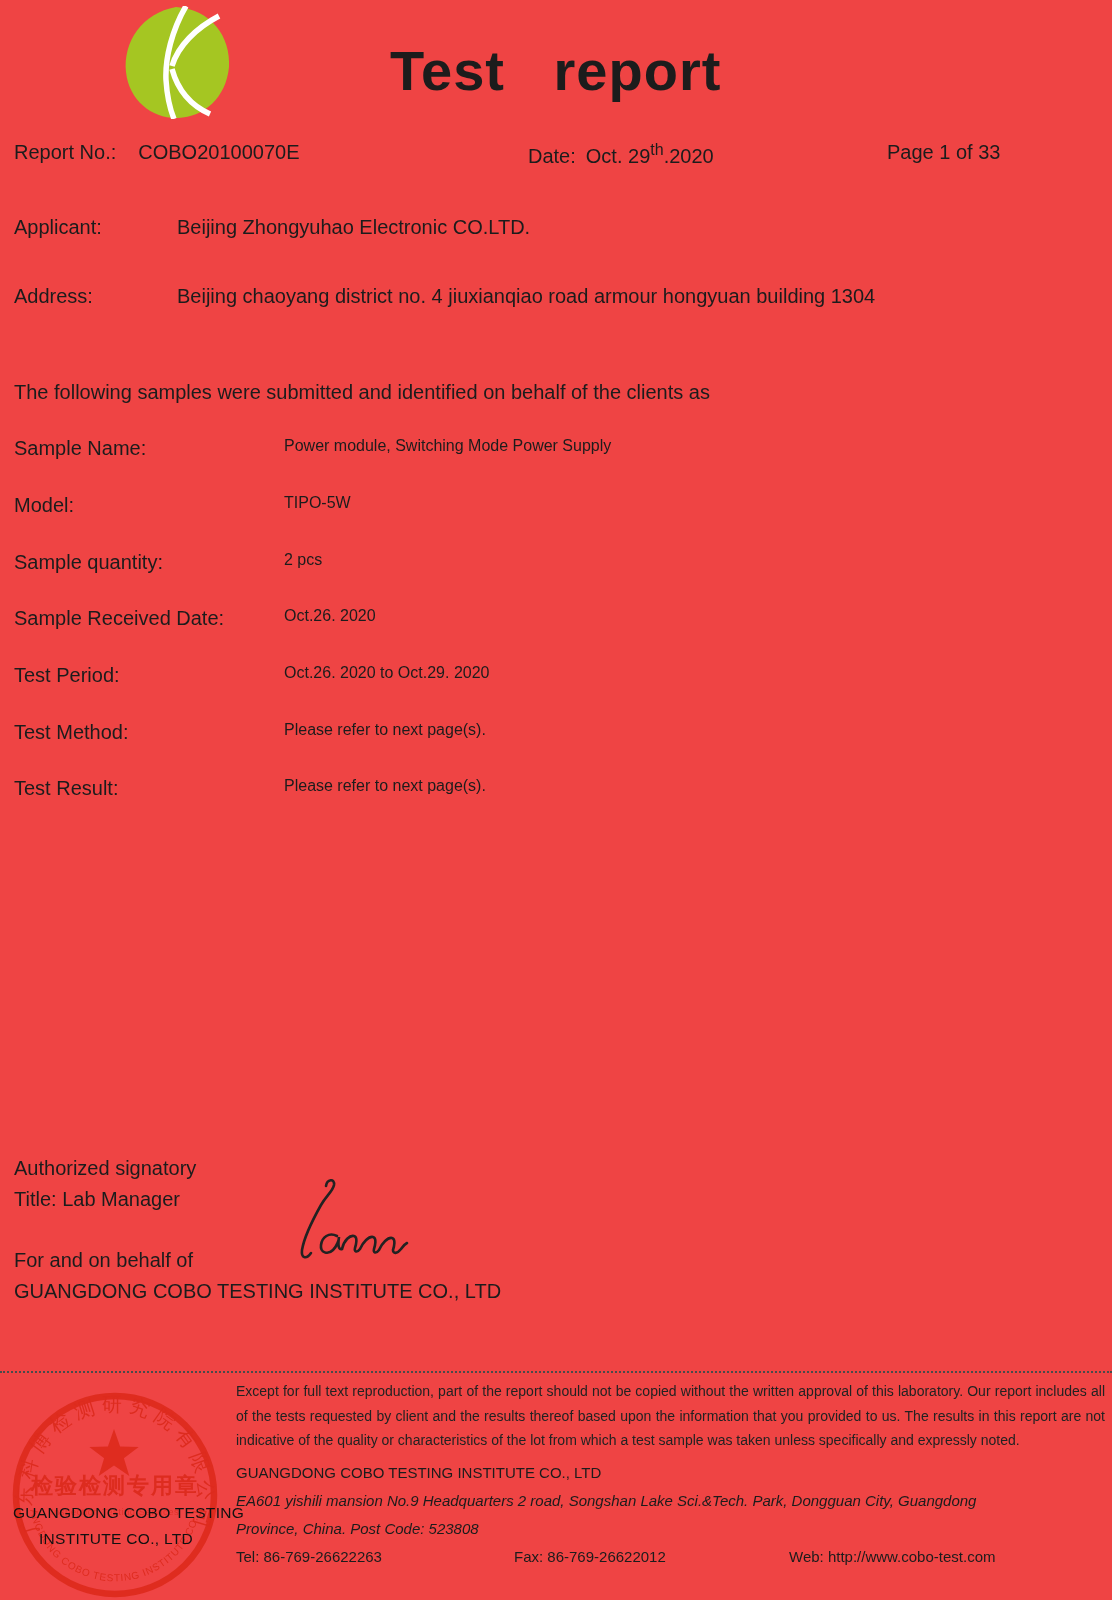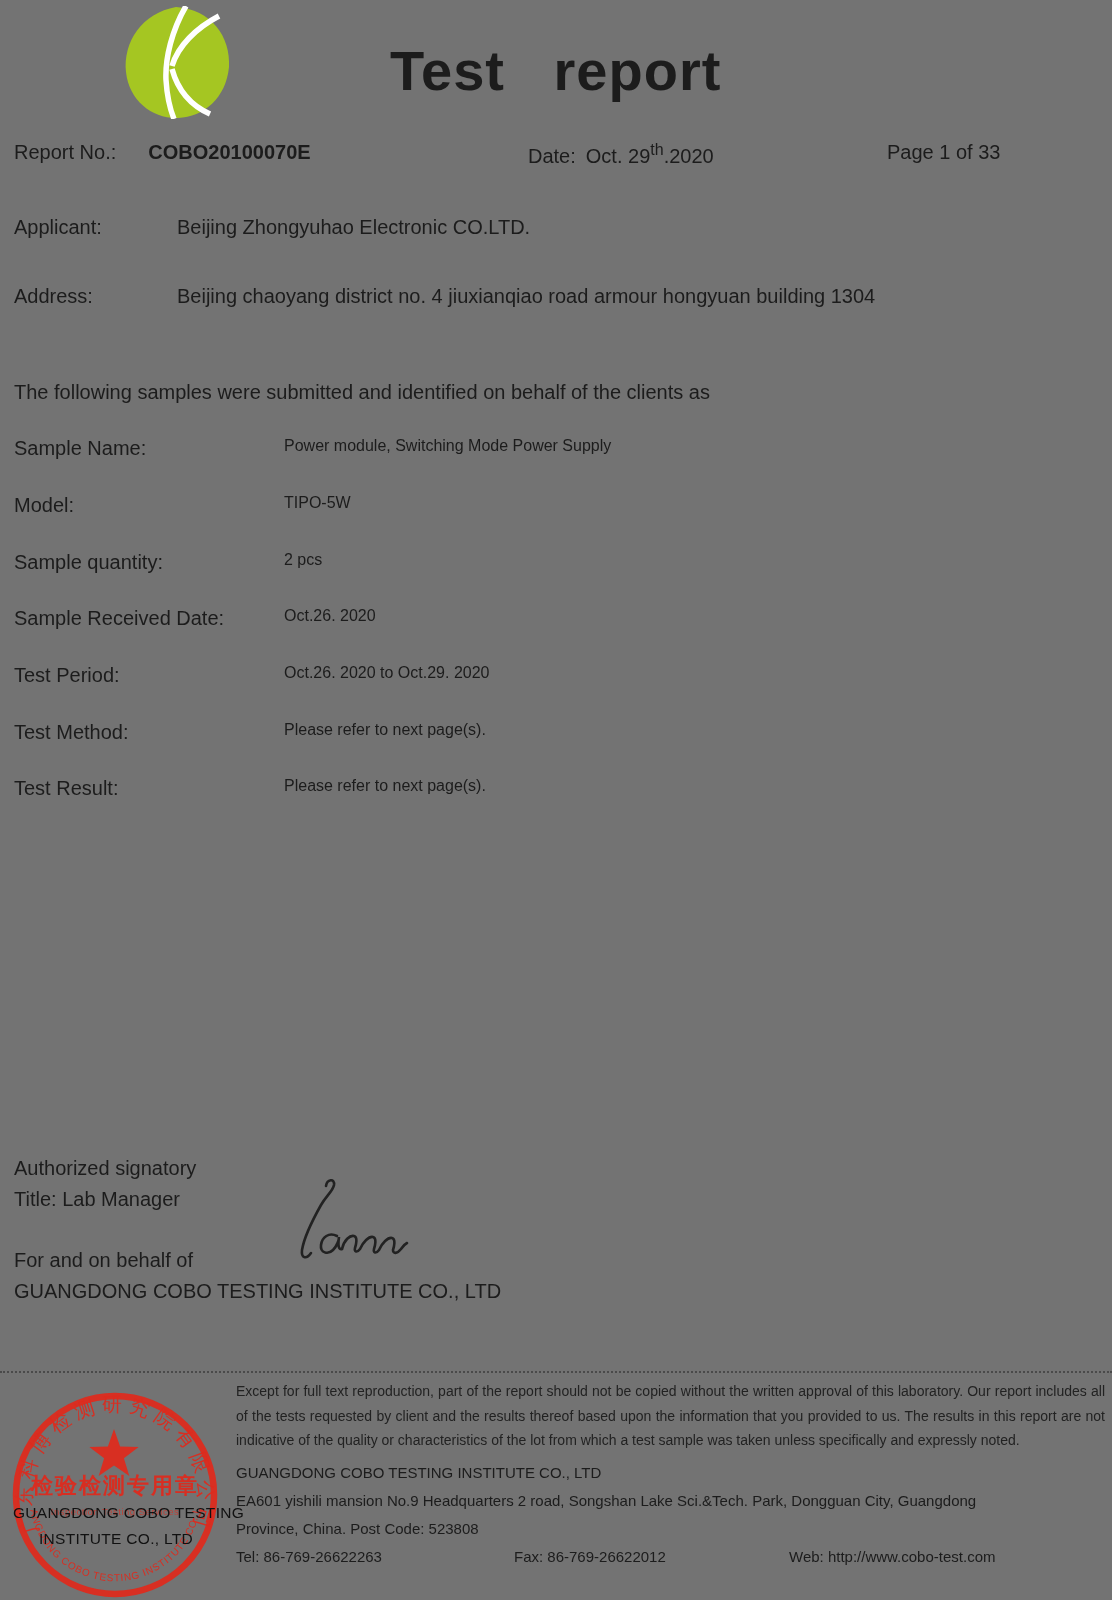--- a/index.html
+++ b/index.html
@@ -1,39 +1,39 @@
 <!DOCTYPE html>
 <html><head>
 <meta charset="utf-8">
 <style>
   html, body { margin: 0; padding: 0; background: #ffffff; }
   .page {
     position: relative;
     width: 1112px;
     height: 1600px;
-    background: #737373;
+    background: #ef4444;
     overflow: hidden;
     font-family: "Liberation Sans", sans-serif;
     color: #1c1c1c;
   }
   .abs { position: absolute; }
 
   
   .logo-wrap { left: 120px; top: 6px; width: 112px; height: 113px; }
   .doc-title {
     left: 390px; top: 38px;
     font-size: 56px; font-weight: bold;
     letter-spacing: 1px; word-spacing: 32px;
     white-space: nowrap;
   }
   .meta-row { top: 141px; font-size: 20px; white-space: nowrap; }
   .meta-report { left: 14px; }
   .meta-date { left: 528px; }
   .meta-page { left: 887px; }
-  .meta-val { margin-left: 32px; font-weight: bold; }
+  .meta-val { margin-left: 22px; }
   .meta-val-date { margin-left: 10px; }
   sup { font-size: 16px; }
 
   
   .label-col { left: 14px; font-size: 20px; white-space: nowrap; }
   .value-col-a { left: 177px; font-size: 20px; white-space: nowrap; }
   .value-col-b { left: 284px; font-size: 16px; white-space: nowrap; }
   .intro-line { left: 14px; top: 381px; font-size: 20px; white-space: nowrap; }
 
   
@@ -44,21 +44,21 @@
   .cut-line {
     left: 0; top: 1371px; width: 1112px; height: 0;
     border-top: 2px dotted #4a4a4a;
   }
   .footer-block { left: 236px; top: 1379px; width: 869px; }
   .disclaimer {
     font-size: 14px; line-height: 24.5px; text-align: justify;
     color: #222; margin: 0;
   }
   .f-company { font-size: 15px; line-height: 21px; margin-top: 9px; white-space: nowrap; }
-  .f-addr { font-size: 15px; line-height: 21px; margin-top: 7px; white-space: nowrap; }
+  .f-addr { font-size: 15px; line-height: 21px; margin-top: 7px; white-space: nowrap; font-style: italic; }
   .f-telrow { position: relative; margin-top: 9px; height: 21px; font-size: 15px; }
   .f-tel { position: absolute; left: 0; white-space: nowrap; text-align: center; }
   .f-fax { position: absolute; left: 262px; white-space: nowrap; margin-left: 16px; }
   .f-web { position: absolute; left: 553px; white-space: nowrap; }
 
   
   .stamp-svg { left: 8px; top: 1389px; width: 214px; height: 214px; }
   .stamp-overlay {
     left: 13px; top: 1500px; width: 206px;
     text-align: center; font-size: 15.5px; line-height: 26px;

